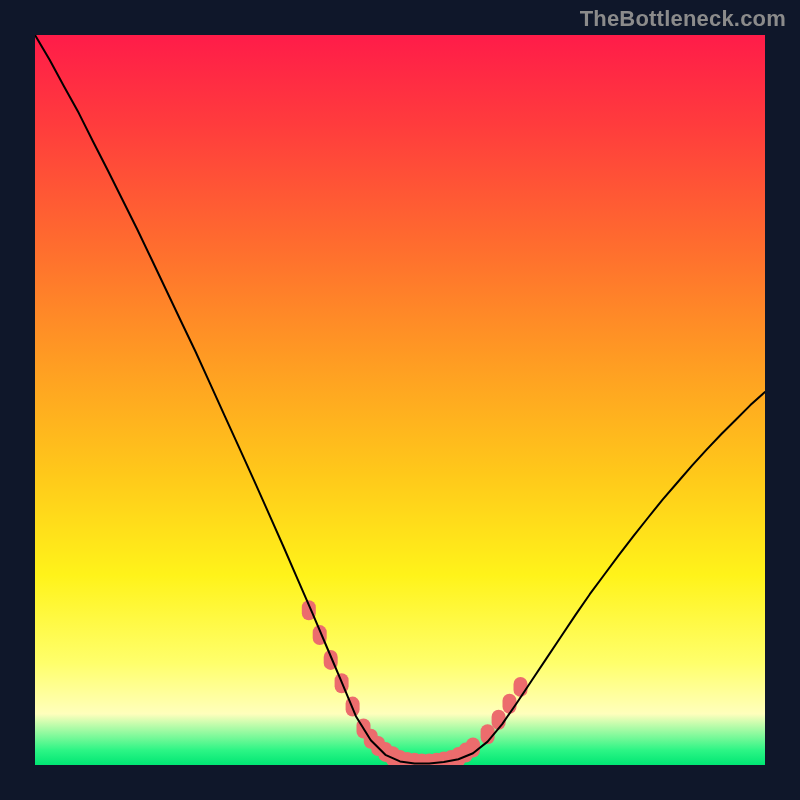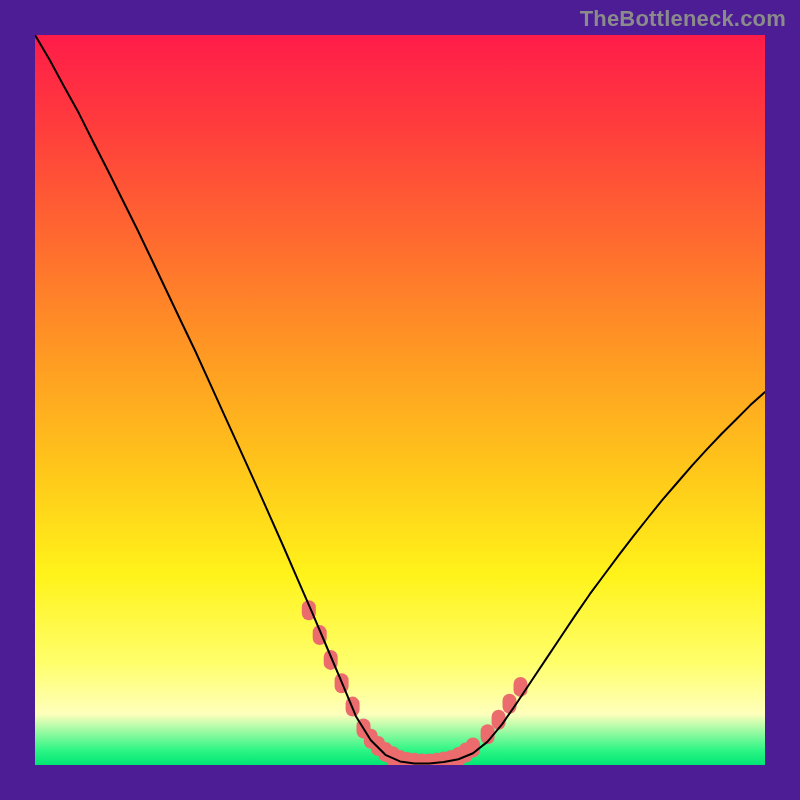--- a/index.html
+++ b/index.html
@@ -9,21 +9,21 @@
     height: 800px;
     background: #000;
     overflow: hidden;
   }
   .frame {
     position: absolute;
     left: 0;
     top: 0;
     width: 800px;
     height: 800px;
-    background: #4c1d95;
+    background: #0f172a;
   }
   .plot {
     position: absolute;
     left: 35px;
     top: 35px;
     width: 730px;
     height: 730px;
     overflow: hidden;
   }
   .gradient {

